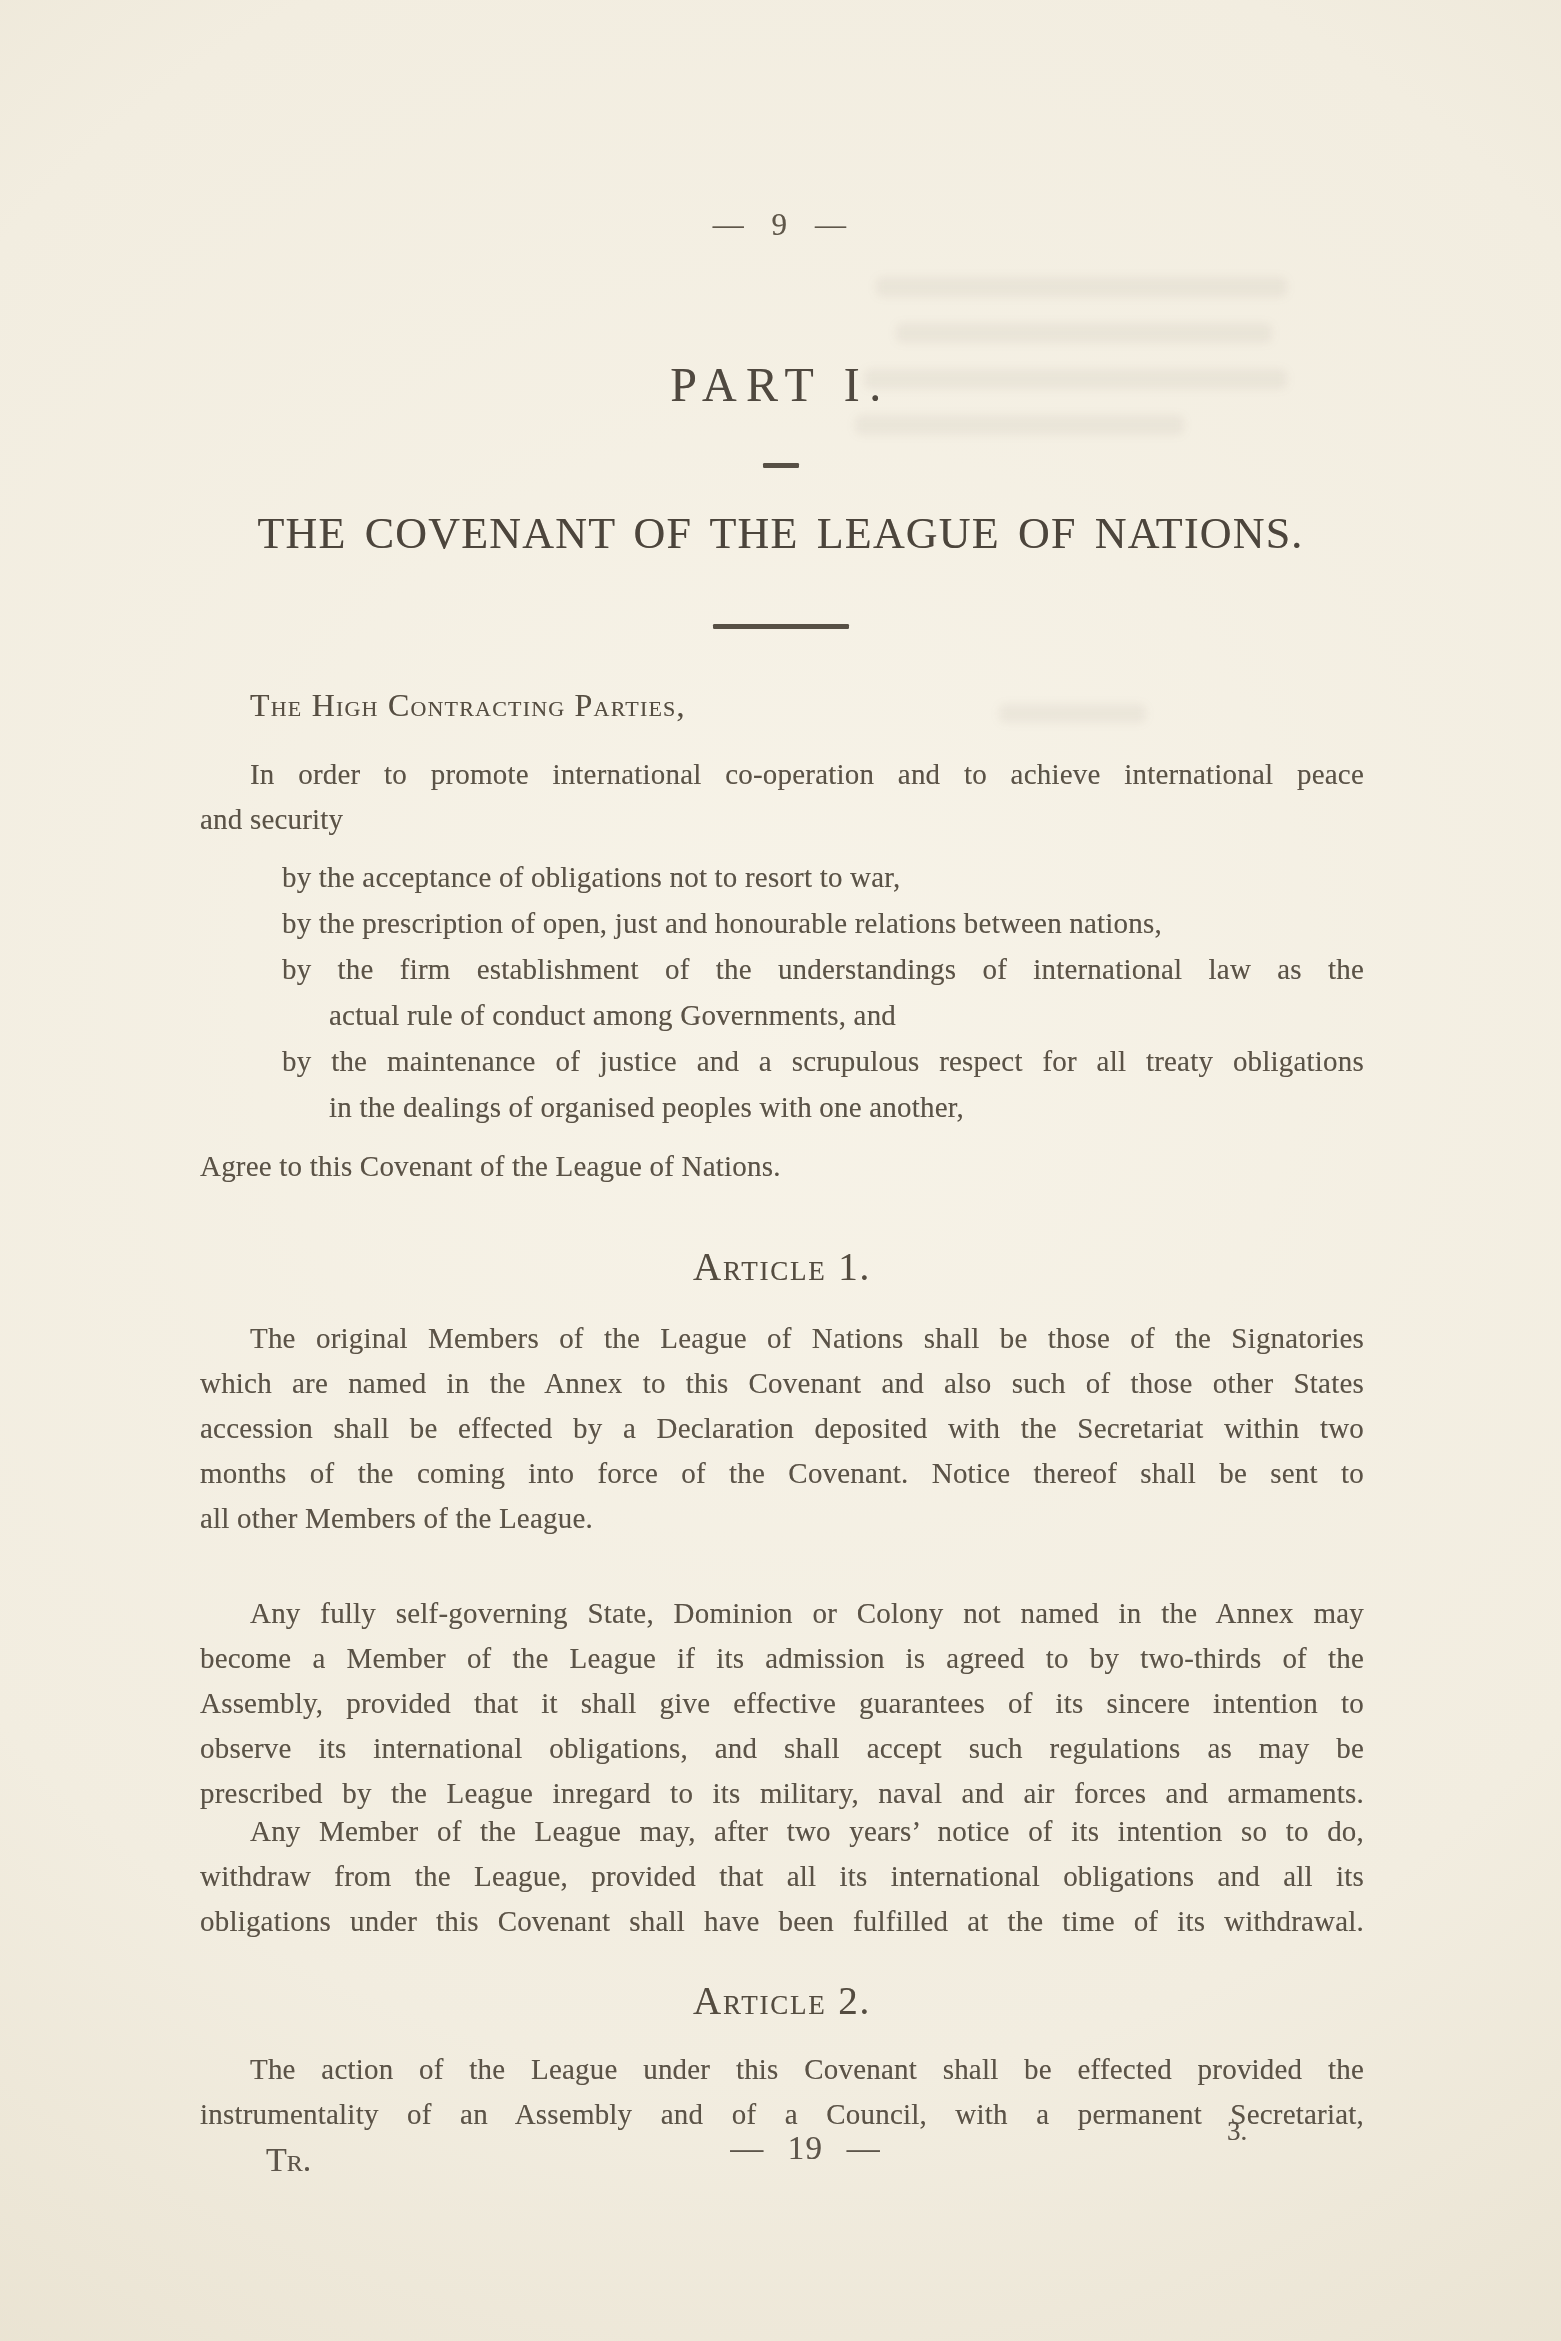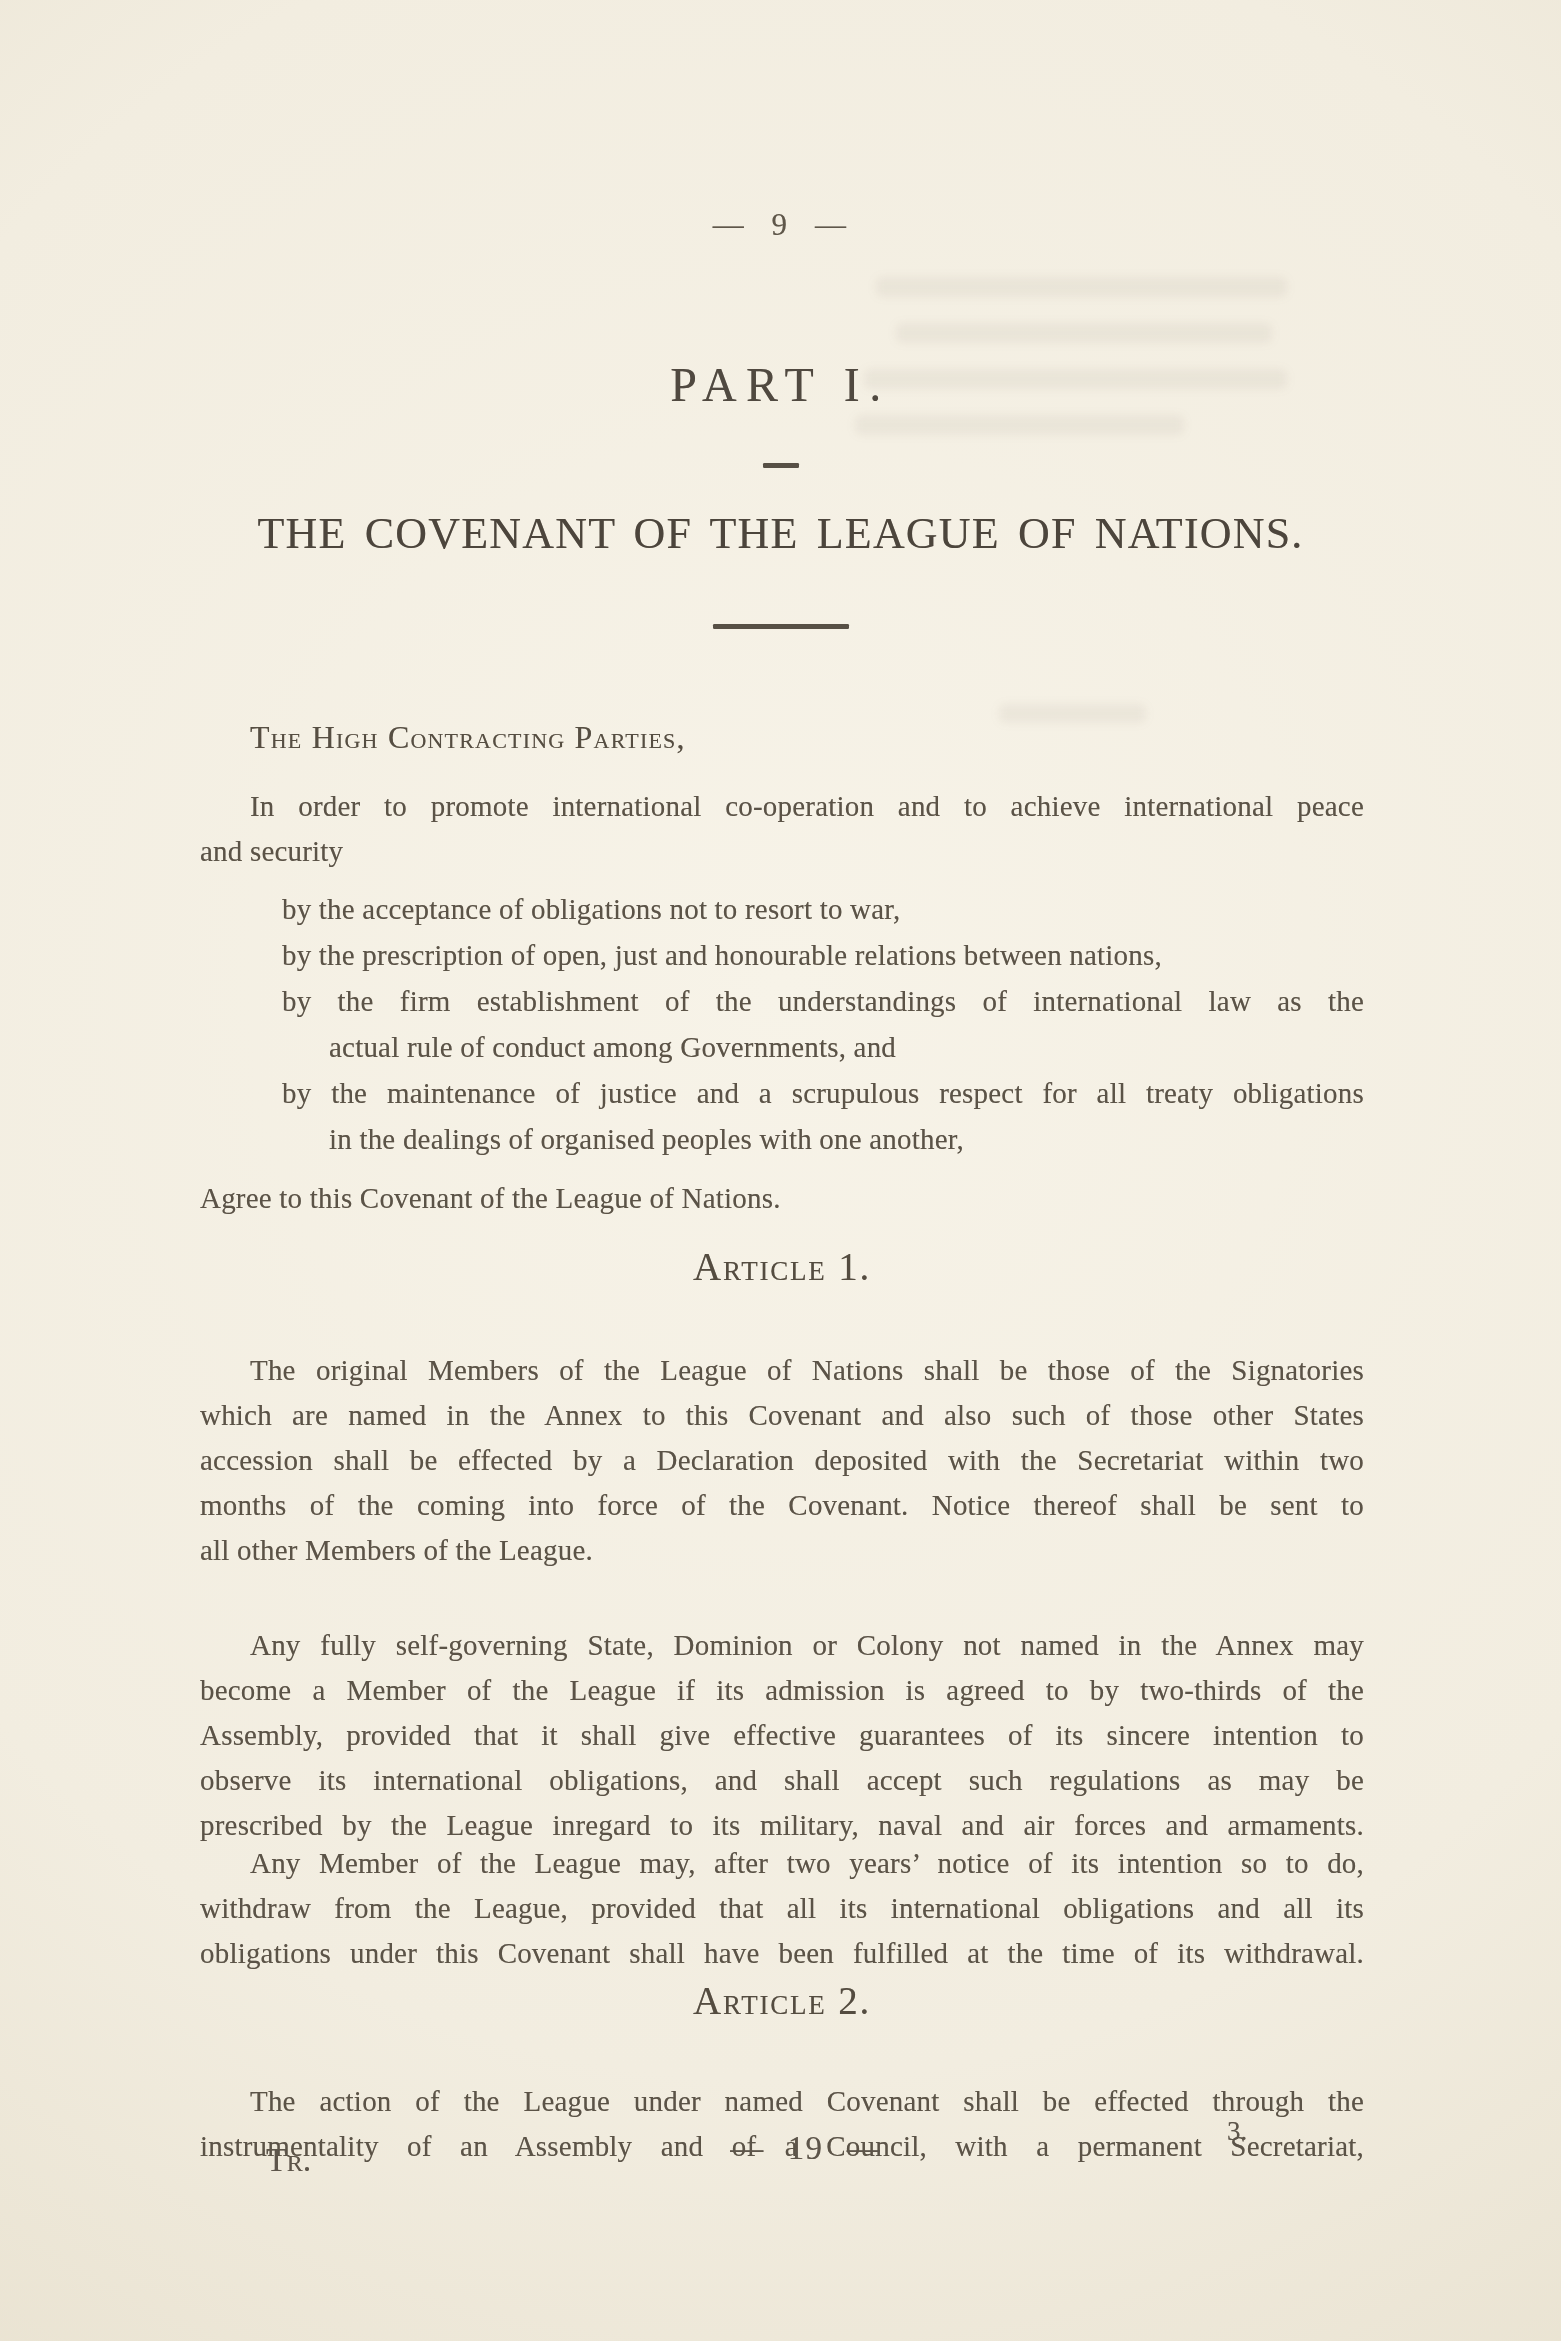--- a/index.html
+++ b/index.html
@@ -50,21 +50,21 @@
   }
   .rule-part  { top: 463px;  width: 36px;  height: 4.7px; }
   .rule-title { top: 624px; width: 136px; height: 5.3px; }
   .doc-title {
     position: absolute; top: 508px; left: 0; width: 100%; margin: 0;
     text-align: center; font-size: 44px; font-weight: normal;
     letter-spacing: 1.2px; word-spacing: 5.9px;
     color: #4c453c; white-space: nowrap;
   }
 
-  .col { position: absolute; left: 200px; width: 1164px; margin-top: 32px; }
+  .col { position: absolute; left: 200px; width: 1164px; }
 
   .hcp {
     top: 687px; font-variant: small-caps; font-size: 32px;
     padding-left: 50px; letter-spacing: 1.2px; color: #564e42;
   }
   .line {
     display: block; height: 45px; line-height: 45px;
     font-size: 29px; letter-spacing: 0.2px; color: #5b5347;
     white-space: normal;
   }
@@ -165,21 +165,21 @@
 
   <div class="col p3">
     <span class="line ind just txt">Any Member of the League may, after two years’ notice of its intention so to do,</span>
     <span class="line just txt">withdraw from the League, provided that all its international obligations and all its</span>
     <span class="line just txt">obligations under this Covenant shall have been fulfilled at the time of its withdrawal.</span>
   </div>
 
   <div class="article-heading ah2 txt">Article 2.</div>
 
   <div class="col p4">
-    <span class="line ind just txt">The action of the League under named Covenant shall be effected through the</span>
+    <span class="line ind just txt">The action of the League under this Covenant shall be effected provided the</span>
     <span class="line just txt">instrumentality of an Assembly and of a Council, with a permanent Secretariat,</span>
   </div>
 
   <div class="footer-left txt">Tr.</div>
   <div class="footer-center txt">— 19 —</div>
   <div class="footer-right txt">3.</div>
 
 </div>
 
 

